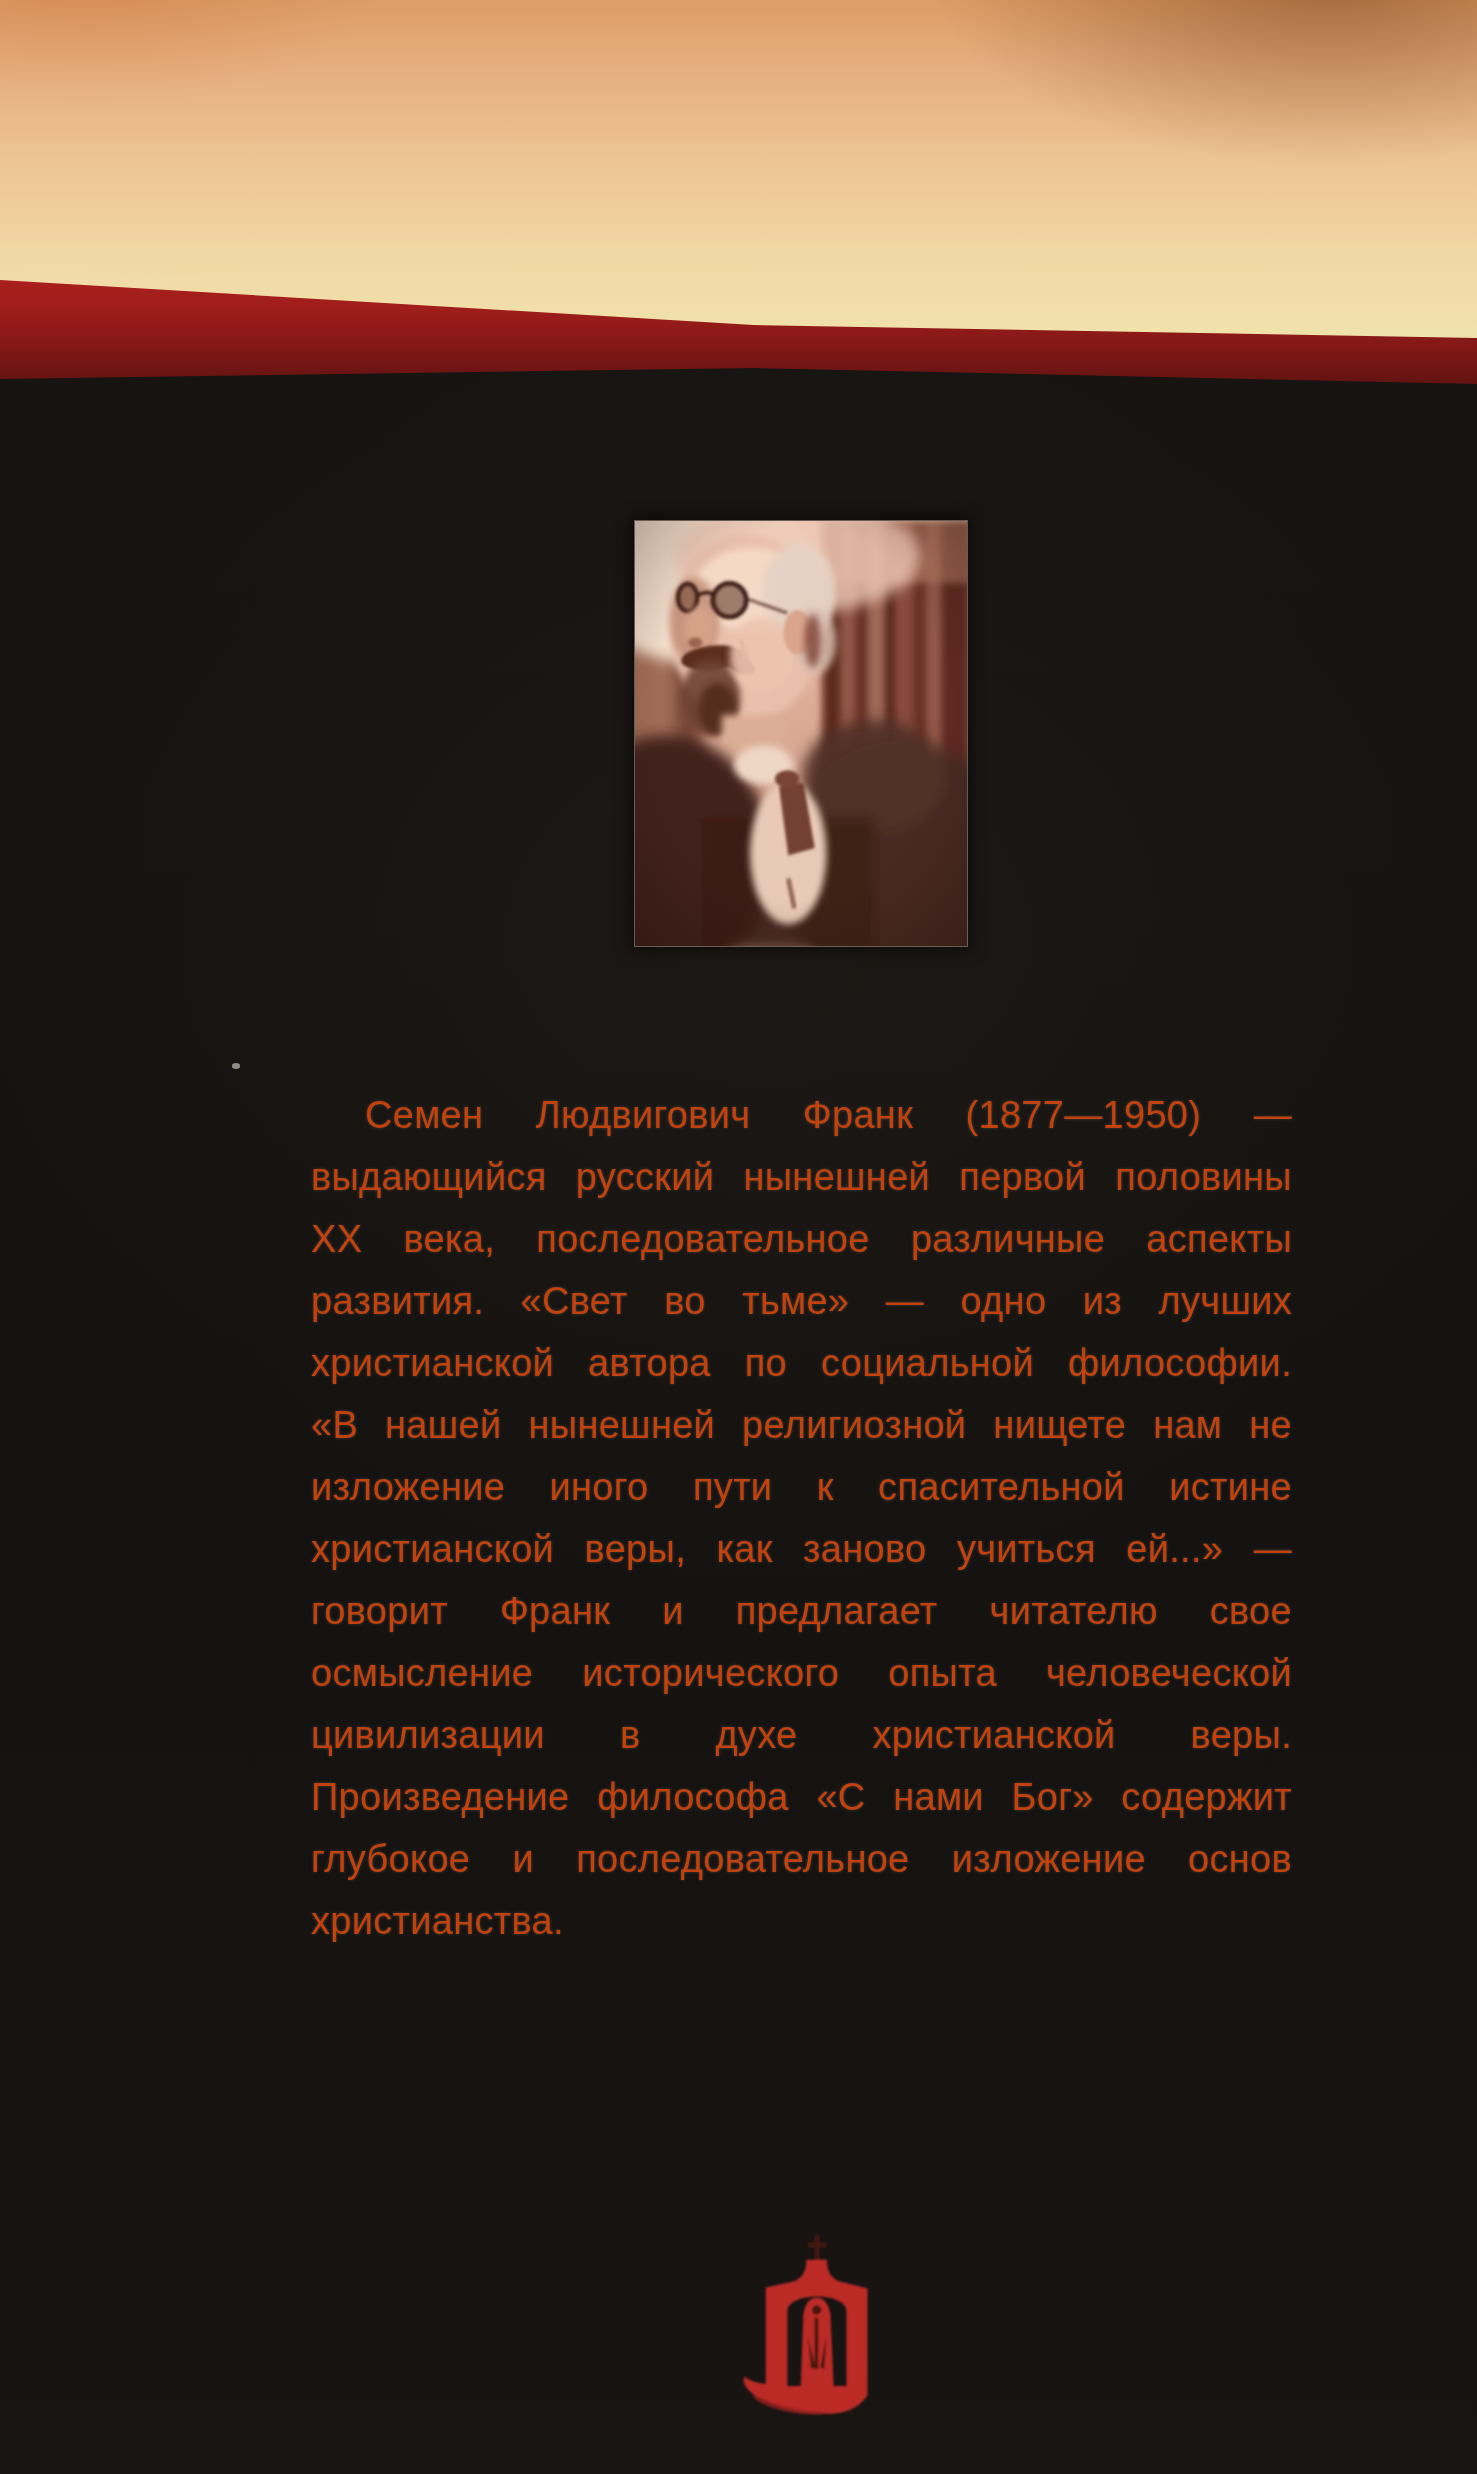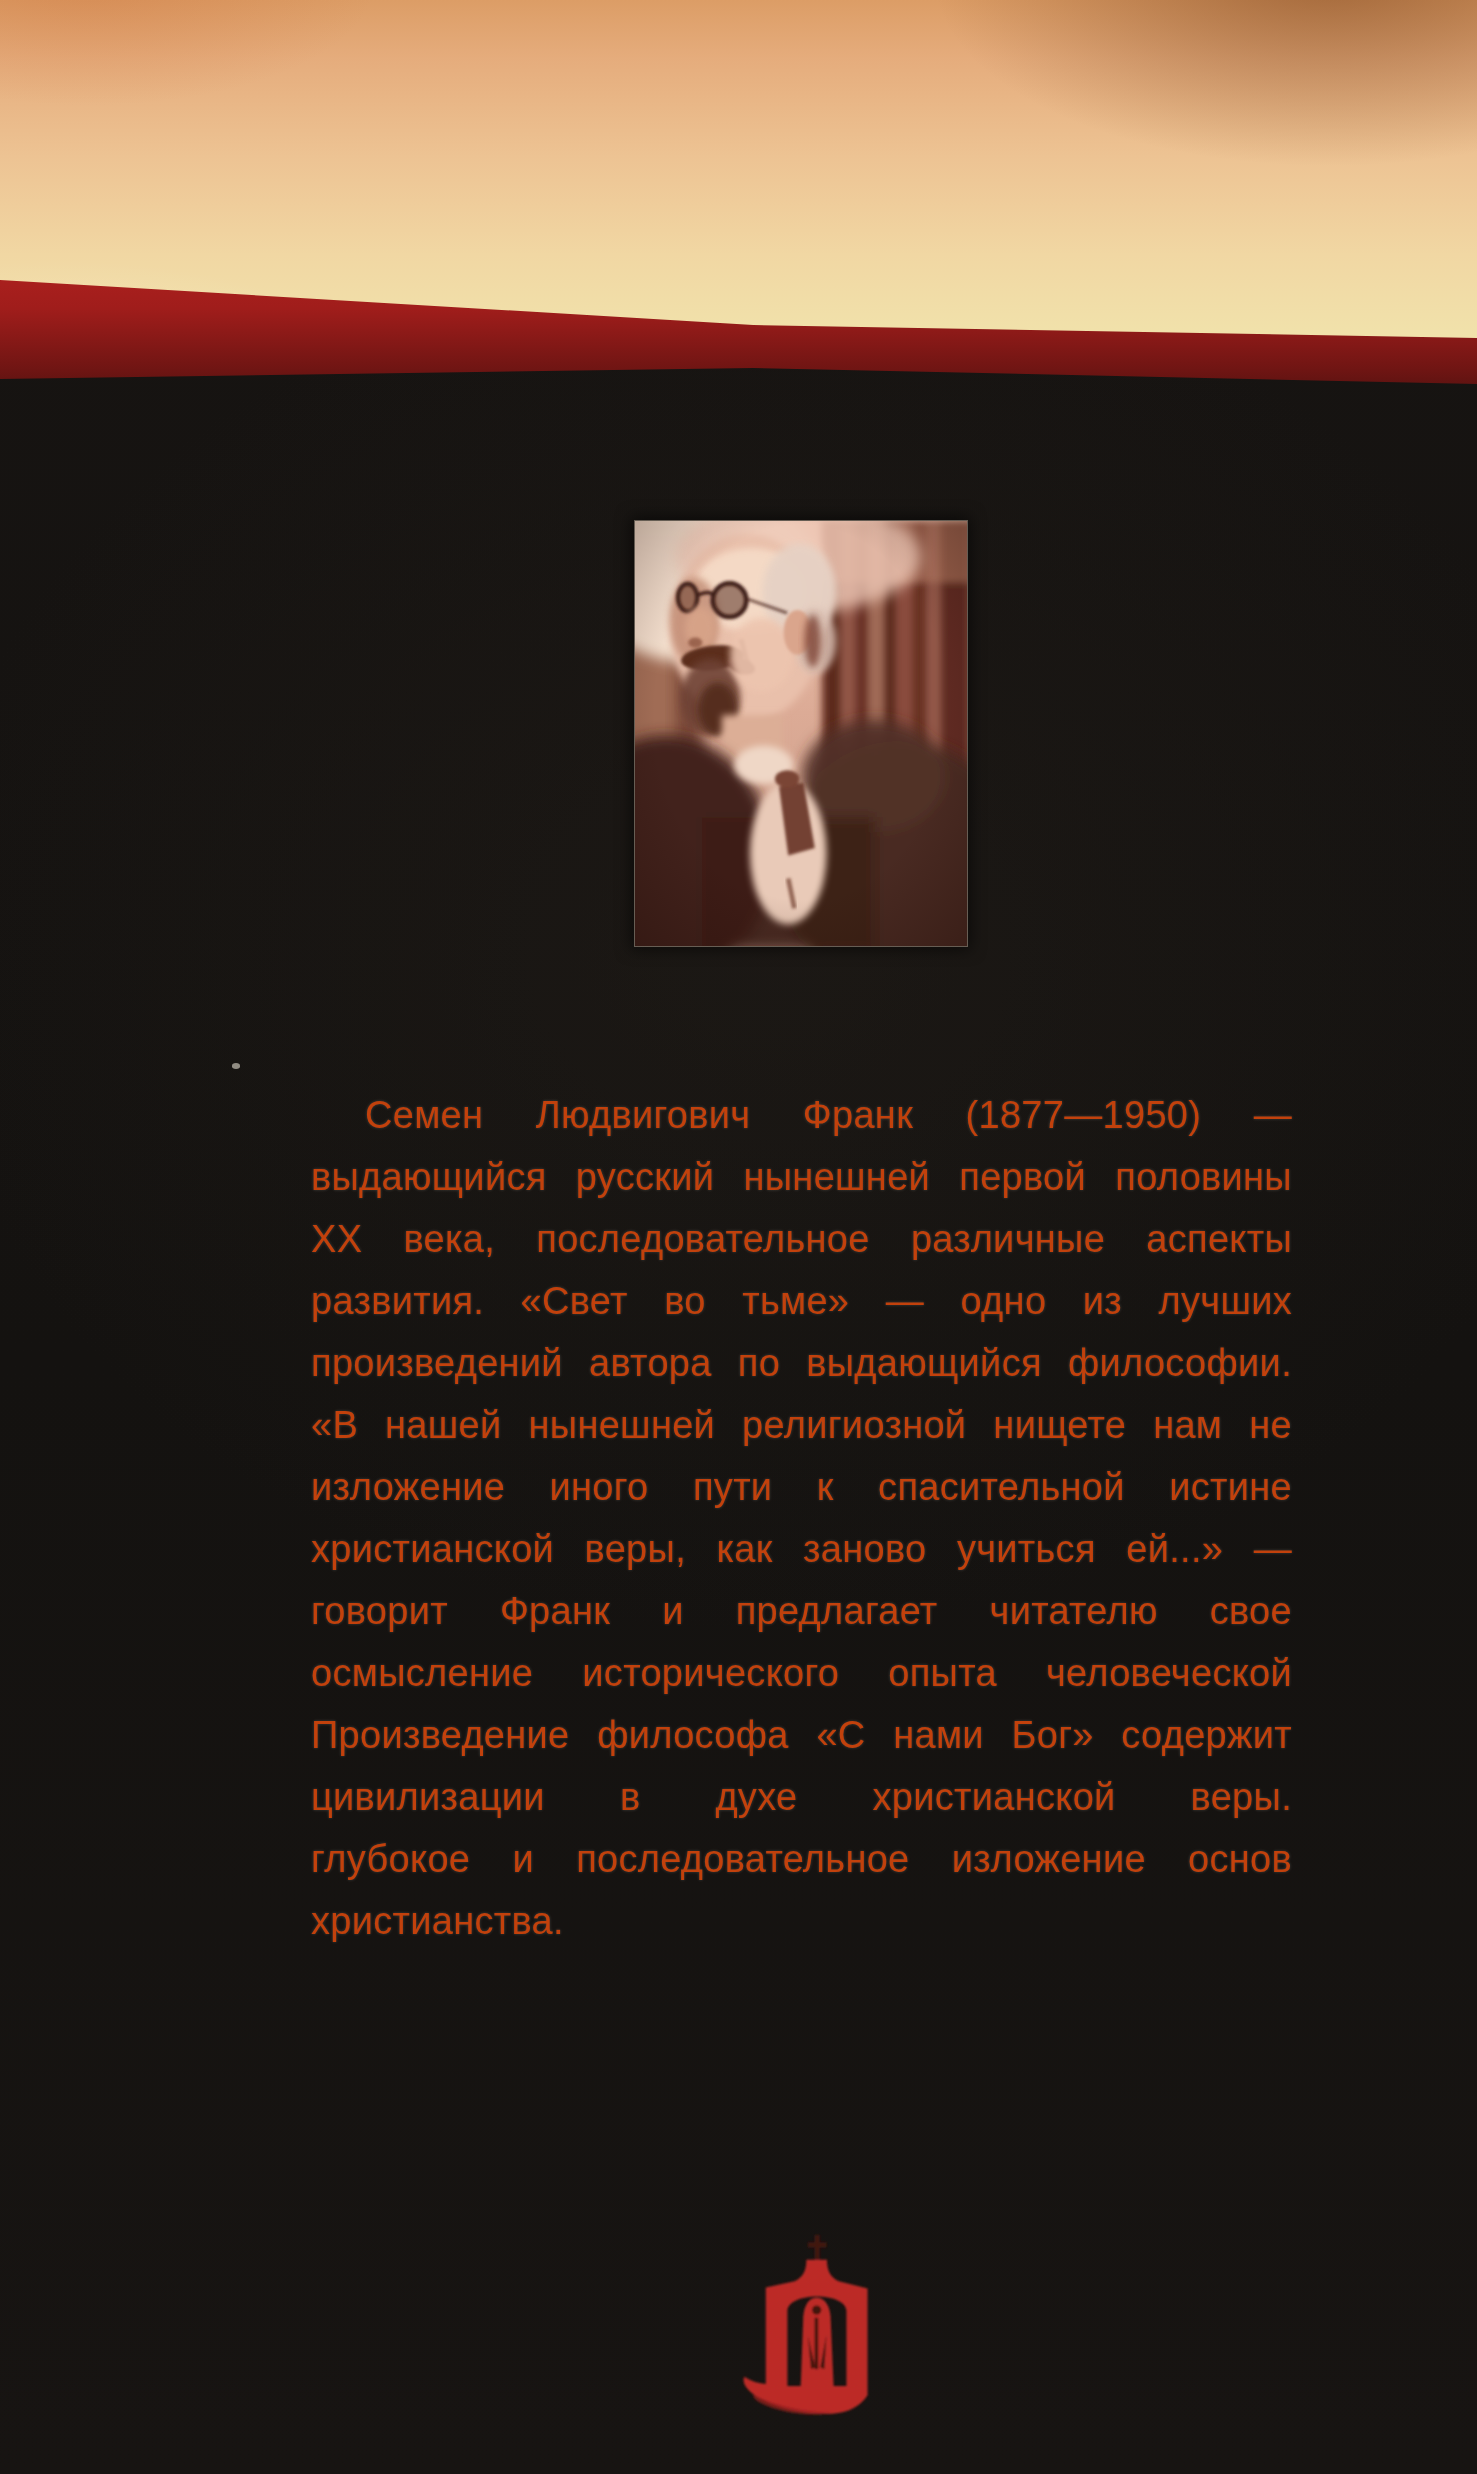--- a/index.html
+++ b/index.html
@@ -180,28 +180,28 @@
       <path d="M300,700 l12,58" stroke="#7d4b3a" stroke-width="9" opacity="0.8" filter="url(#b3)"></path>
       <rect width="650" height="832" fill="url(#vin)"></rect>
     </svg>
   </figure>
 
   <section class="annotation">
     <div class="ann-line first">Семен Людвигович Франк (1877—1950) —</div>
     <div class="ann-line">выдающийся русский нынешней первой половины</div>
     <div class="ann-line">ХХ века, последовательное различные аспекты</div>
     <div class="ann-line">развития. «Свет во тьме» — одно из лучших</div>
-    <div class="ann-line">произведений автора по выдающийся философии.</div>
+    <div class="ann-line">христианской автора по социальной философии.</div>
     <div class="ann-line">«В нашей нынешней религиозной нищете нам не</div>
     <div class="ann-line">изложение иного пути к спасительной истине</div>
     <div class="ann-line">христианской веры, как заново учиться ей...» —</div>
     <div class="ann-line">говорит Франк и предлагает читателю свое</div>
     <div class="ann-line">осмысление исторического опыта человеческой</div>
+    <div class="ann-line">цивилизации в духе христианской веры.</div>
     <div class="ann-line">Произведение философа «С нами Бог» содержит</div>
-    <div class="ann-line">цивилизации в духе христианской веры.</div>
     <div class="ann-line">глубокое и последовательное изложение основ</div>
     <div class="ann-line last">христианства.</div>
   </section>
 
   <div class="logo">
     <svg viewBox="0 0 270 368">
       <defs>
         <filter id="lb" x="-20%" y="-20%" width="140%" height="140%">
             <feGaussianBlur stdDeviation="2.5"></feGaussianBlur>
           </filter>

